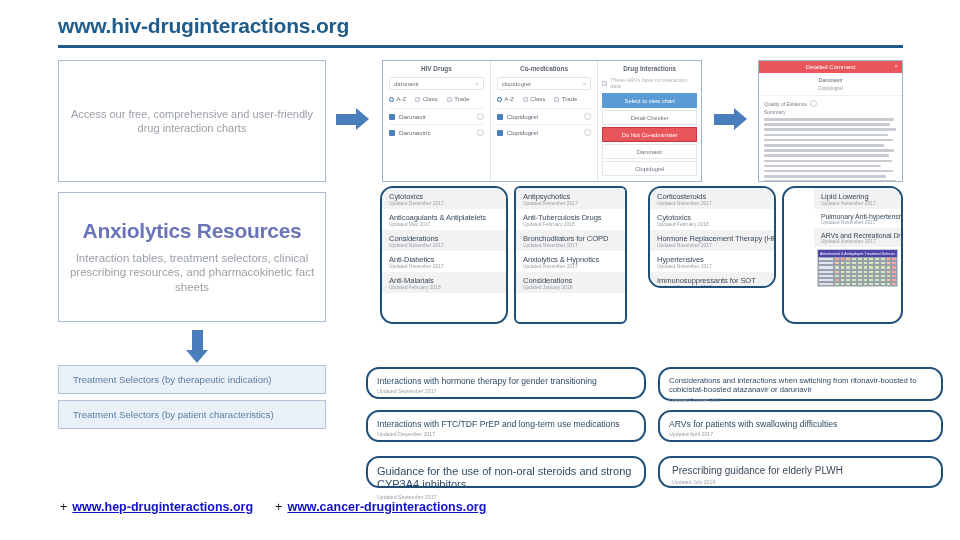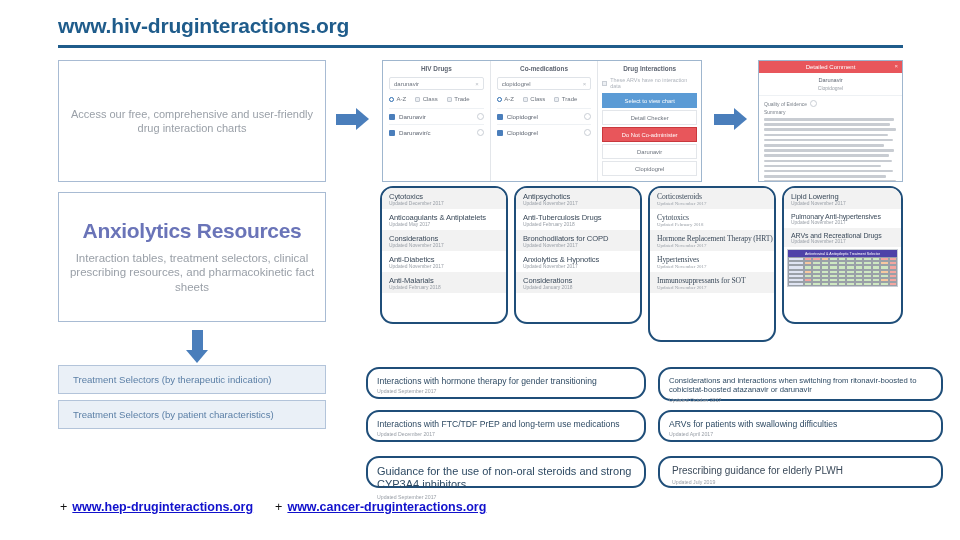--- a/index.html
+++ b/index.html
@@ -296,21 +296,21 @@
     <div class="cat">
       <div class="cat-name">Anti-Diabetics</div>
       <div class="cat-date">Updated November 2017</div>
     </div>
     <div class="cat">
       <div class="cat-name">Anti-Malarials</div>
       <div class="cat-date">Updated February 2018</div>
     </div>
   </div>
 
-  <div class="navygroup" style="left:514px; top:186px; width:128px; height:138px;">
+  <div class="navygroup" style="left:514px; top:186px; width:113px; height:138px;border-radius:6px;">
     <div class="cat">
       <div class="cat-name">Antipsychotics</div>
       <div class="cat-date">Updated November 2017</div>
     </div>
     <div class="cat">
       <div class="cat-name">Anti-Tuberculosis Drugs</div>
       <div class="cat-date">Updated February 2018</div>
     </div>
     <div class="cat">
       <div class="cat-name">Bronchodilators for COPD</div>
@@ -319,21 +319,21 @@
     <div class="cat">
       <div class="cat-name">Anxiolytics &amp; Hypnotics</div>
       <div class="cat-date">Updated November 2017</div>
     </div>
     <div class="cat">
       <div class="cat-name">Considerations</div>
       <div class="cat-date">Updated January 2018</div>
     </div>
   </div>
 
-  <div class="navygroup" style="left:648px; top:186px; width:128px; height:156px;font-family:Liberation Serif, serif;">
+  <div class="navygroup" style="left:648px; top:186px; width:128px; height:102px;">
     <div class="cat">
       <div class="cat-name">Corticosteroids</div>
       <div class="cat-date">Updated November 2017</div>
     </div>
     <div class="cat">
       <div class="cat-name">Cytotoxics</div>
       <div class="cat-date">Updated February 2018</div>
     </div>
     <div class="cat">
       <div class="cat-name">Hormone Replacement Therapy (HRT)</div>
@@ -342,21 +342,21 @@
     <div class="cat">
       <div class="cat-name">Hypertensives</div>
       <div class="cat-date">Updated November 2017</div>
     </div>
     <div class="cat">
       <div class="cat-name">Immunosuppressants for SOT</div>
       <div class="cat-date">Updated November 2017</div>
     </div>
   </div>
 
-  <div class="navygroup" style="left:782px; top:186px; width:121px; height:138px;">
+  <div class="navygroup" style="left:782px; top:186px; width:121px; height:138px;padding-left:30px;">
     <div class="cat">
       <div class="cat-name">Lipid Lowering</div>
       <div class="cat-date">Updated November 2017</div>
     </div>
     <div class="cat">
       <div class="cat-name" style="font-size:7px">Pulmonary Anti-hypertensives</div>
       <div class="cat-date">Updated November 2017</div>
     </div>
     <div class="cat">
       <div class="cat-name" style="font-size:7px">ARVs and Recreational Drugs</div>

